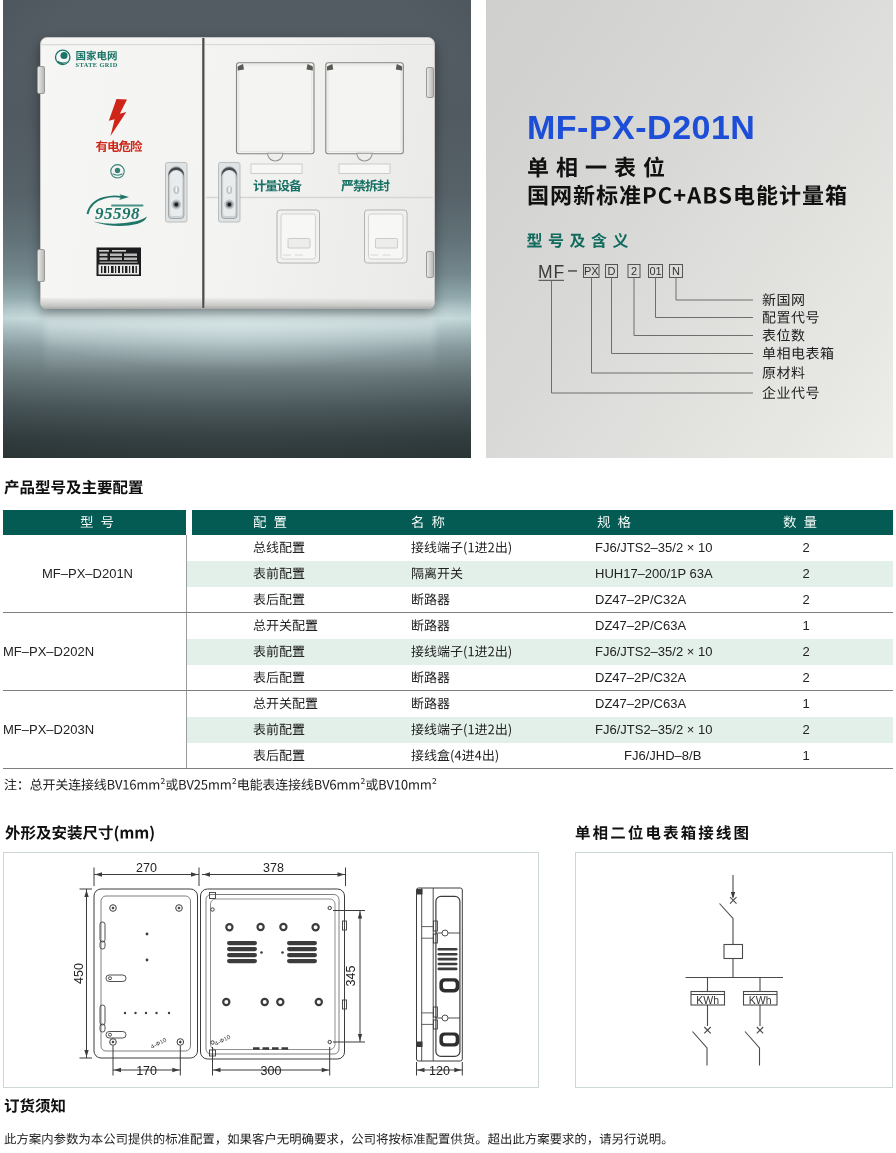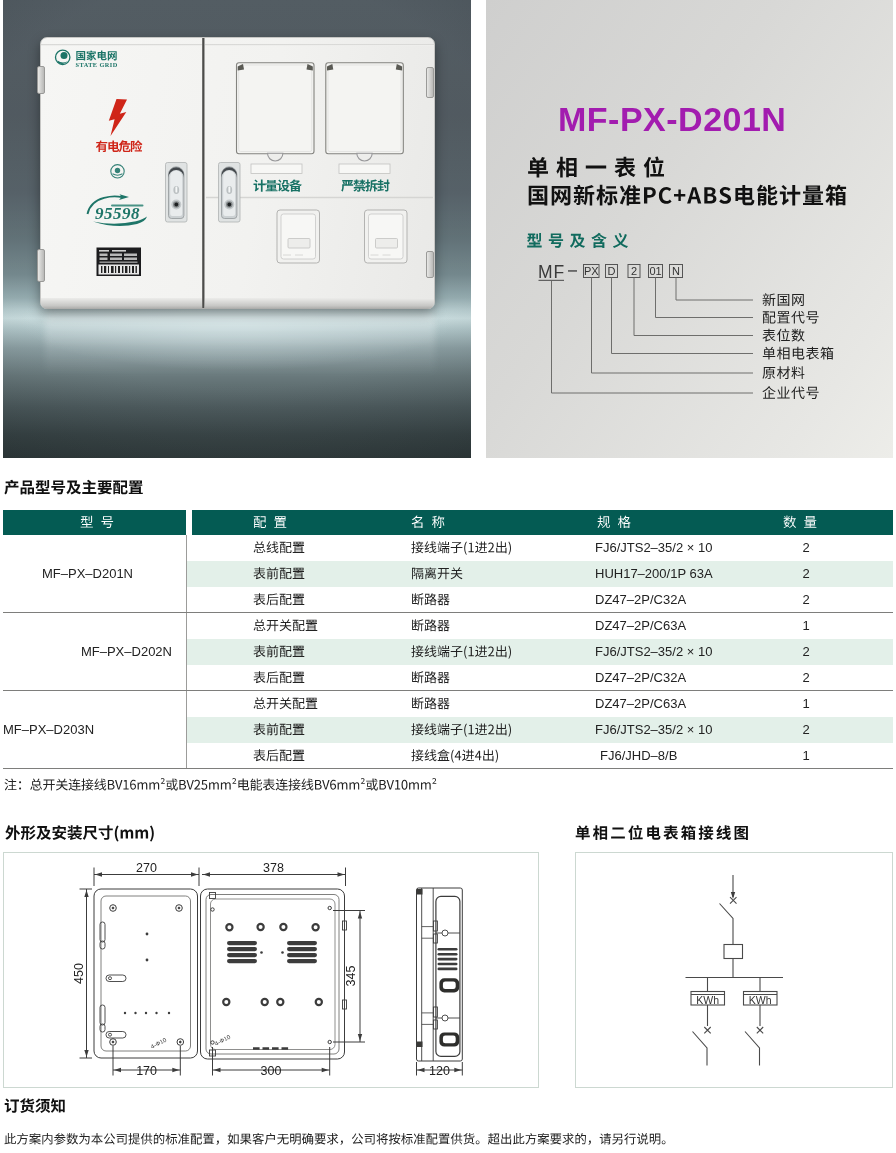--- a/index.html
+++ b/index.html
@@ -23,21 +23,21 @@
 <div style="position:absolute;left:37px;top:66px;width:8px;height:28px;border-radius:2px;border:1px solid #9a9a98;background:linear-gradient(90deg,#e8e8e6,#b9b9b7);"></div>
 
 <div style="position:absolute;left:37px;top:249px;width:8px;height:33px;border-radius:2px;border:1px solid #9a9a98;background:linear-gradient(90deg,#e8e8e6,#b9b9b7);"></div>
 
 <div style="position:absolute;left:426px;top:67px;width:8px;height:31px;border-radius:2px;border:1px solid #9a9a98;background:linear-gradient(90deg,#e8e8e6,#b9b9b7);"></div>
 
 <div style="position:absolute;left:426px;top:251px;width:8px;height:27px;border-radius:2px;border:1px solid #9a9a98;background:linear-gradient(90deg,#e8e8e6,#b9b9b7);"></div>
 
 <div style="position:absolute;left:486px;top:0;width:407px;height:458px;background:linear-gradient(125deg,#cfcfce 0%,#d8d8d6 40%,#e7e7e4 85%,#edede9 100%);"></div>
 
-<div style="position:absolute;left:527px;top:100px;font:bold 34px 'Liberation Sans',sans-serif;color:#a21caf;letter-spacing:0.5px;margin-left:31px;">MF-PX-D201N</div>
+<div style="position:absolute;left:527px;top:108px;font:bold 34px 'Liberation Sans',sans-serif;color:#1d4ed8;letter-spacing:0.5px;">MF-PX-D201N</div>
 
 <div style="position:absolute;left:3px;top:510px;width:182.5px;height:24.5px;background:#045b53;"></div>
 
 <div style="position:absolute;left:191.5px;top:510px;width:701.5px;height:24.5px;background:#045b53;"></div>
 
 <div style="position:absolute;left:186.5px;top:560.5px;width:706.5px;height:26px;background:#e3f0e9;"></div>
 
 <div style="position:absolute;left:186.5px;top:638.5px;width:706.5px;height:26px;background:#e3f0e9;"></div>
 
 <div style="position:absolute;left:186.5px;top:716.5px;width:706.5px;height:26px;background:#e3f0e9;"></div>
@@ -45,21 +45,21 @@
 <div style="position:absolute;left:185.5px;top:534.5px;width:1px;height:234px;background:#9c9c9a;"></div>
 
 <div style="position:absolute;left:3px;top:612px;width:890px;height:1px;background:#7e7e7c;"></div>
 
 <div style="position:absolute;left:3px;top:690px;width:890px;height:1px;background:#7e7e7c;"></div>
 
 <div style="position:absolute;left:3px;top:768px;width:890px;height:1px;background:#7e7e7c;"></div>
 
 <div style="position:absolute;left:3px;top:561px;width:169px;height:26px;text-align:center;font:13px/26px 'Liberation Sans',sans-serif;color:#222;">MF–PX–D201N</div>
 
-<div style="position:absolute;left:3px;top:638.5px;width:169px;height:26px;text-align:right;font:13px/26px 'Liberation Sans',sans-serif;color:#222;">MF–PX–D202N</div>
+<div style="position:absolute;left:3px;top:638.5px;width:169px;height:26px;text-align:left;font:13px/26px 'Liberation Sans',sans-serif;color:#222;">MF–PX–D202N</div>
 
 <div style="position:absolute;left:3px;top:716.5px;width:169px;height:26px;text-align:left;font:13px/26px 'Liberation Sans',sans-serif;color:#222;">MF–PX–D203N</div>
 
 <div style="position:absolute;left:595px;top:534.5px;height:26px;font:13px/26px 'Liberation Sans',sans-serif;color:#222;">FJ6/JTS2–35/2 × 10</div>
 
 <div style="position:absolute;left:793px;top:534.5px;width:26px;height:26px;text-align:center;font:13px/26px 'Liberation Sans',sans-serif;color:#222;">2</div>
 
 <div style="position:absolute;left:595px;top:560.5px;height:26px;font:13px/26px 'Liberation Sans',sans-serif;color:#222;">HUH17–200/1P 63A</div>
 
 <div style="position:absolute;left:793px;top:560.5px;width:26px;height:26px;text-align:center;font:13px/26px 'Liberation Sans',sans-serif;color:#222;">2</div>
@@ -81,21 +81,21 @@
 <div style="position:absolute;left:793px;top:664.5px;width:26px;height:26px;text-align:center;font:13px/26px 'Liberation Sans',sans-serif;color:#222;">2</div>
 
 <div style="position:absolute;left:595px;top:690.5px;height:26px;font:13px/26px 'Liberation Sans',sans-serif;color:#222;">DZ47–2P/C63A</div>
 
 <div style="position:absolute;left:793px;top:690.5px;width:26px;height:26px;text-align:center;font:13px/26px 'Liberation Sans',sans-serif;color:#222;">1</div>
 
 <div style="position:absolute;left:595px;top:716.5px;height:26px;font:13px/26px 'Liberation Sans',sans-serif;color:#222;">FJ6/JTS2–35/2 × 10</div>
 
 <div style="position:absolute;left:793px;top:716.5px;width:26px;height:26px;text-align:center;font:13px/26px 'Liberation Sans',sans-serif;color:#222;">2</div>
 
-<div style="position:absolute;left:600px;top:742.5px;height:26px;font:13px/26px 'Liberation Sans',sans-serif;color:#222;">FJ6/JHD–8/B</div>
+<div style="position:absolute;left:624px;top:742.5px;height:26px;font:13px/26px 'Liberation Sans',sans-serif;color:#222;">FJ6/JHD–8/B</div>
 
 <div style="position:absolute;left:793px;top:742.5px;width:26px;height:26px;text-align:center;font:13px/26px 'Liberation Sans',sans-serif;color:#222;">1</div>
 
 <div style="position:absolute;left:3px;top:852px;width:536px;height:236px;border:1px solid #ccd8d1;background:#fff;"></div>
 
 <div style="position:absolute;left:575px;top:852px;width:318px;height:236px;border:1px solid #ccd8d1;background:#fff;"></div>
 
 <div style="position:absolute;left:75.5px;top:60.5px;font:bold 6.3px 'Liberation Serif',serif;color:#1b7467;letter-spacing:0.45px;">STATE GRID</div>
 
 <svg width="896" height="1153" viewBox="0 0 896 1153" style="position:absolute;left:0;top:0;">

